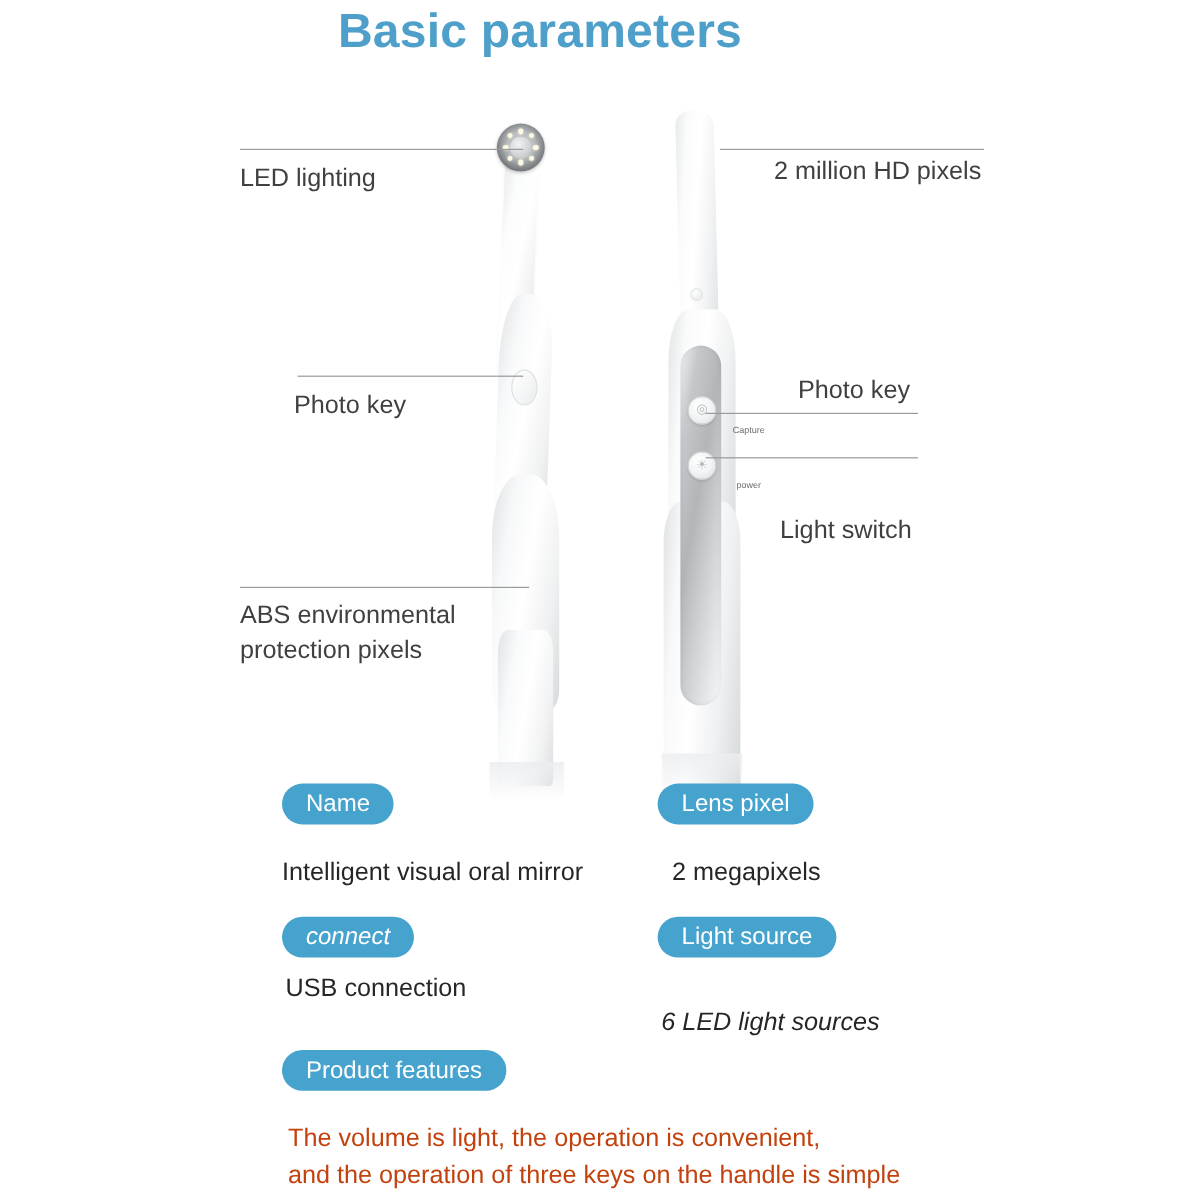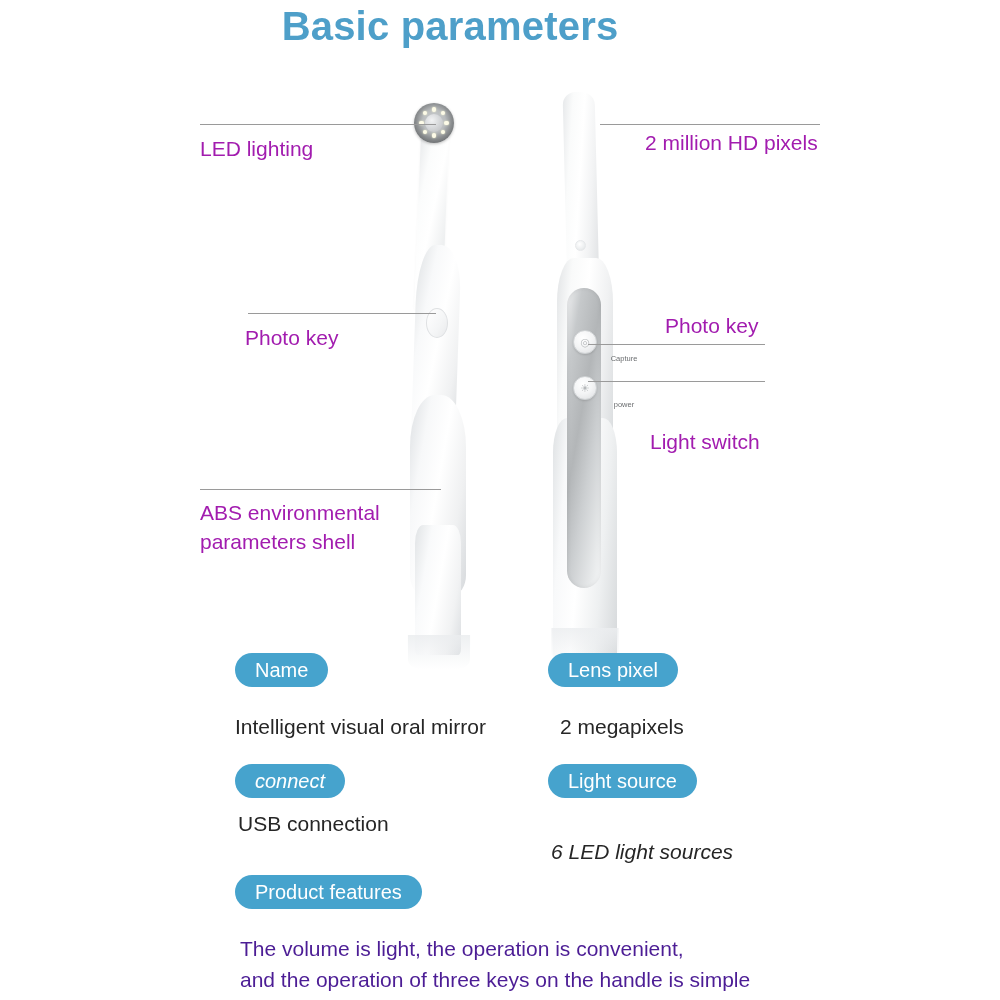--- a/index.html
+++ b/index.html
@@ -26,21 +26,21 @@
     font-size: 40px;
     font-weight: bold;
     color: #4e9fc9;
     letter-spacing: 0.2px;
   }
 
   
   .callout-label {
     position: absolute;
     font-size: 21px;
-    color: #a21caf;
+    color: #404040;
     white-space: pre;
     line-height: 29px;
   }
   .leader-line {
     position: absolute;
     height: 1px;
     background: #9a9a9a;
   }
 
   
@@ -227,21 +227,21 @@
   }
   .spec-value {
     position: absolute;
     font-size: 21px;
     color: #262626;
     white-space: nowrap;
   }
   .spec-value-multiline {
     position: absolute;
     font-size: 21px;
-    color: #4c1d95;
+    color: #c2410c;
     line-height: 31px;
     white-space: pre-line;
   }
 </style>
 </head>
 <body>
 
 <div id="page-title">Basic parameters</div>
 
 <div id="product-figure">
@@ -300,21 +300,21 @@
 <div class="callout-label" style="left:245px; top:323px;">Photo key</div>
 
 <div class="leader-line" style="left:588px; top:344px; width:177px;"></div>
 <div class="callout-label" style="left:665px; top:311px;">Photo key</div>
 
 <div class="leader-line" style="left:588px; top:381px; width:177px;"></div>
 <div class="callout-label" style="left:650px; top:388px;margin-top:39px;">Light switch</div>
 
 <div class="leader-line" style="left:200px; top:489px; width:241px;"></div>
 <div class="callout-label" style="left:200px; top:498px;">ABS environmental</div>
-<div class="callout-label" style="left:200px; top:527px;">parameters shell</div>
+<div class="callout-label" style="left:200px; top:527px;">protection pixels</div>
 
 <div id="spec-table">
 
   <div class="spec-pill" style="left:235px; top:5px;">Name</div>
   <div class="spec-value" style="left:235px; top:67px;">Intelligent visual oral mirror</div>
 
   <div class="spec-pill" style="left:548px; top:5px;">Lens pixel</div>
   <div class="spec-value" style="left:560px; top:67px;">2 megapixels</div>
 
   <div class="spec-pill" style="left:235px; top:116px;font-style:italic;">connect</div>

